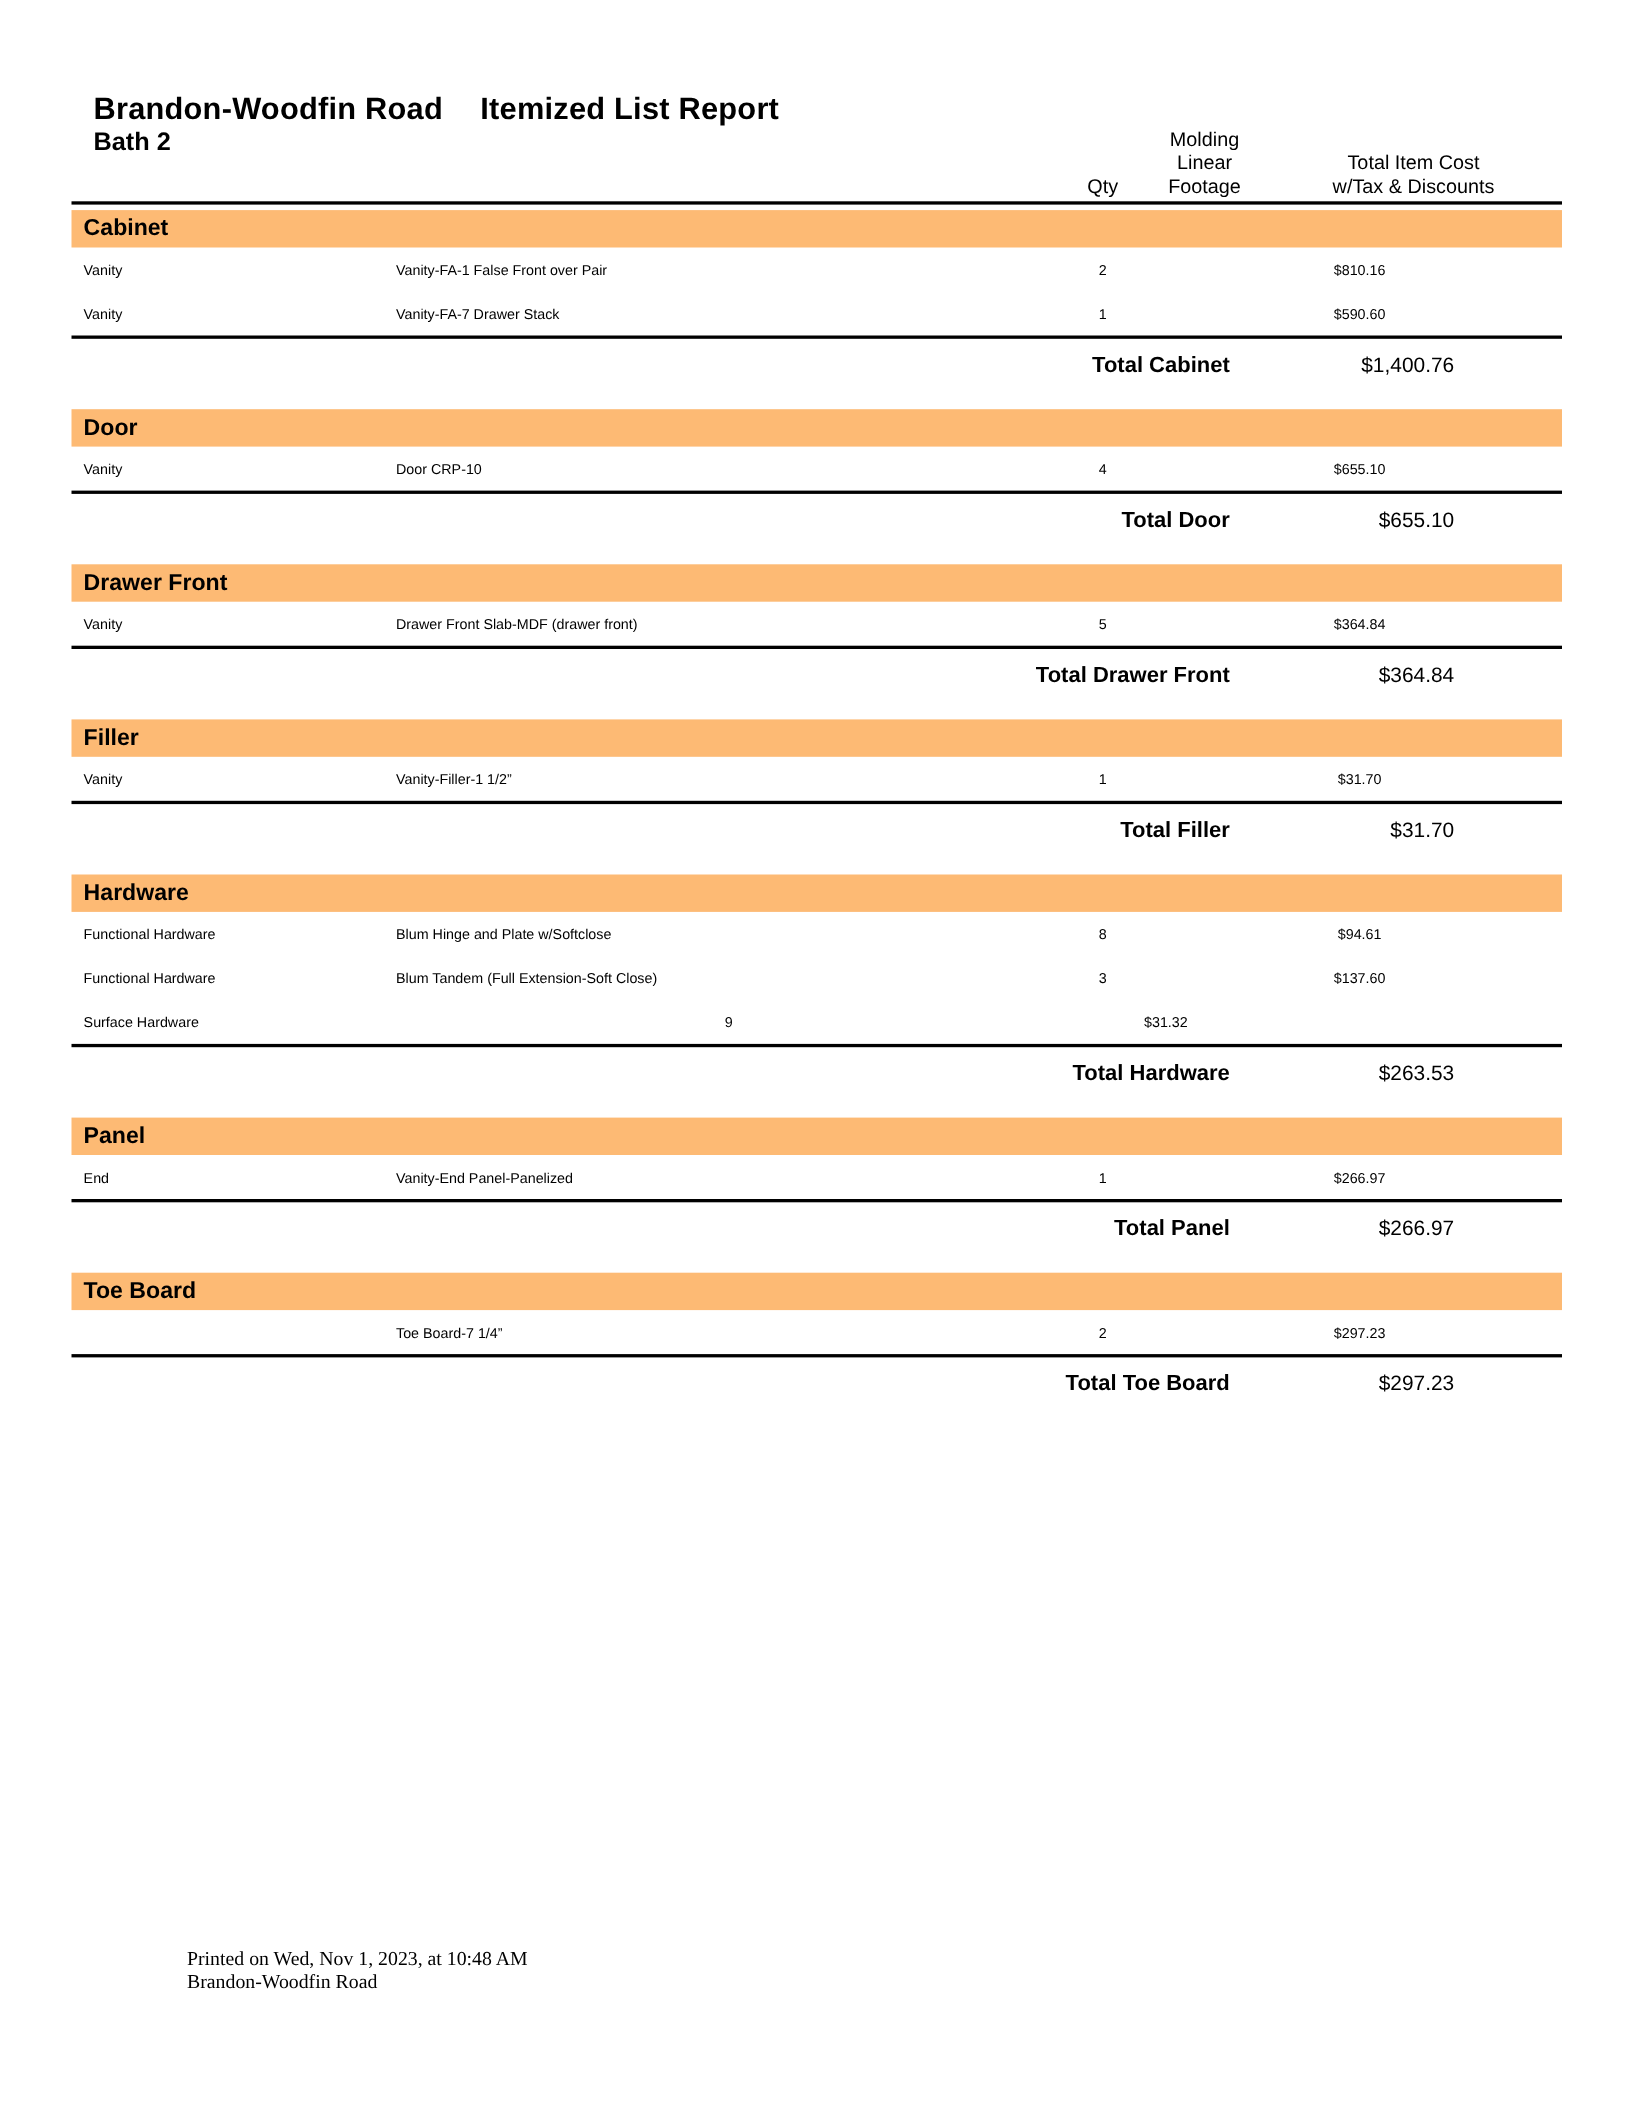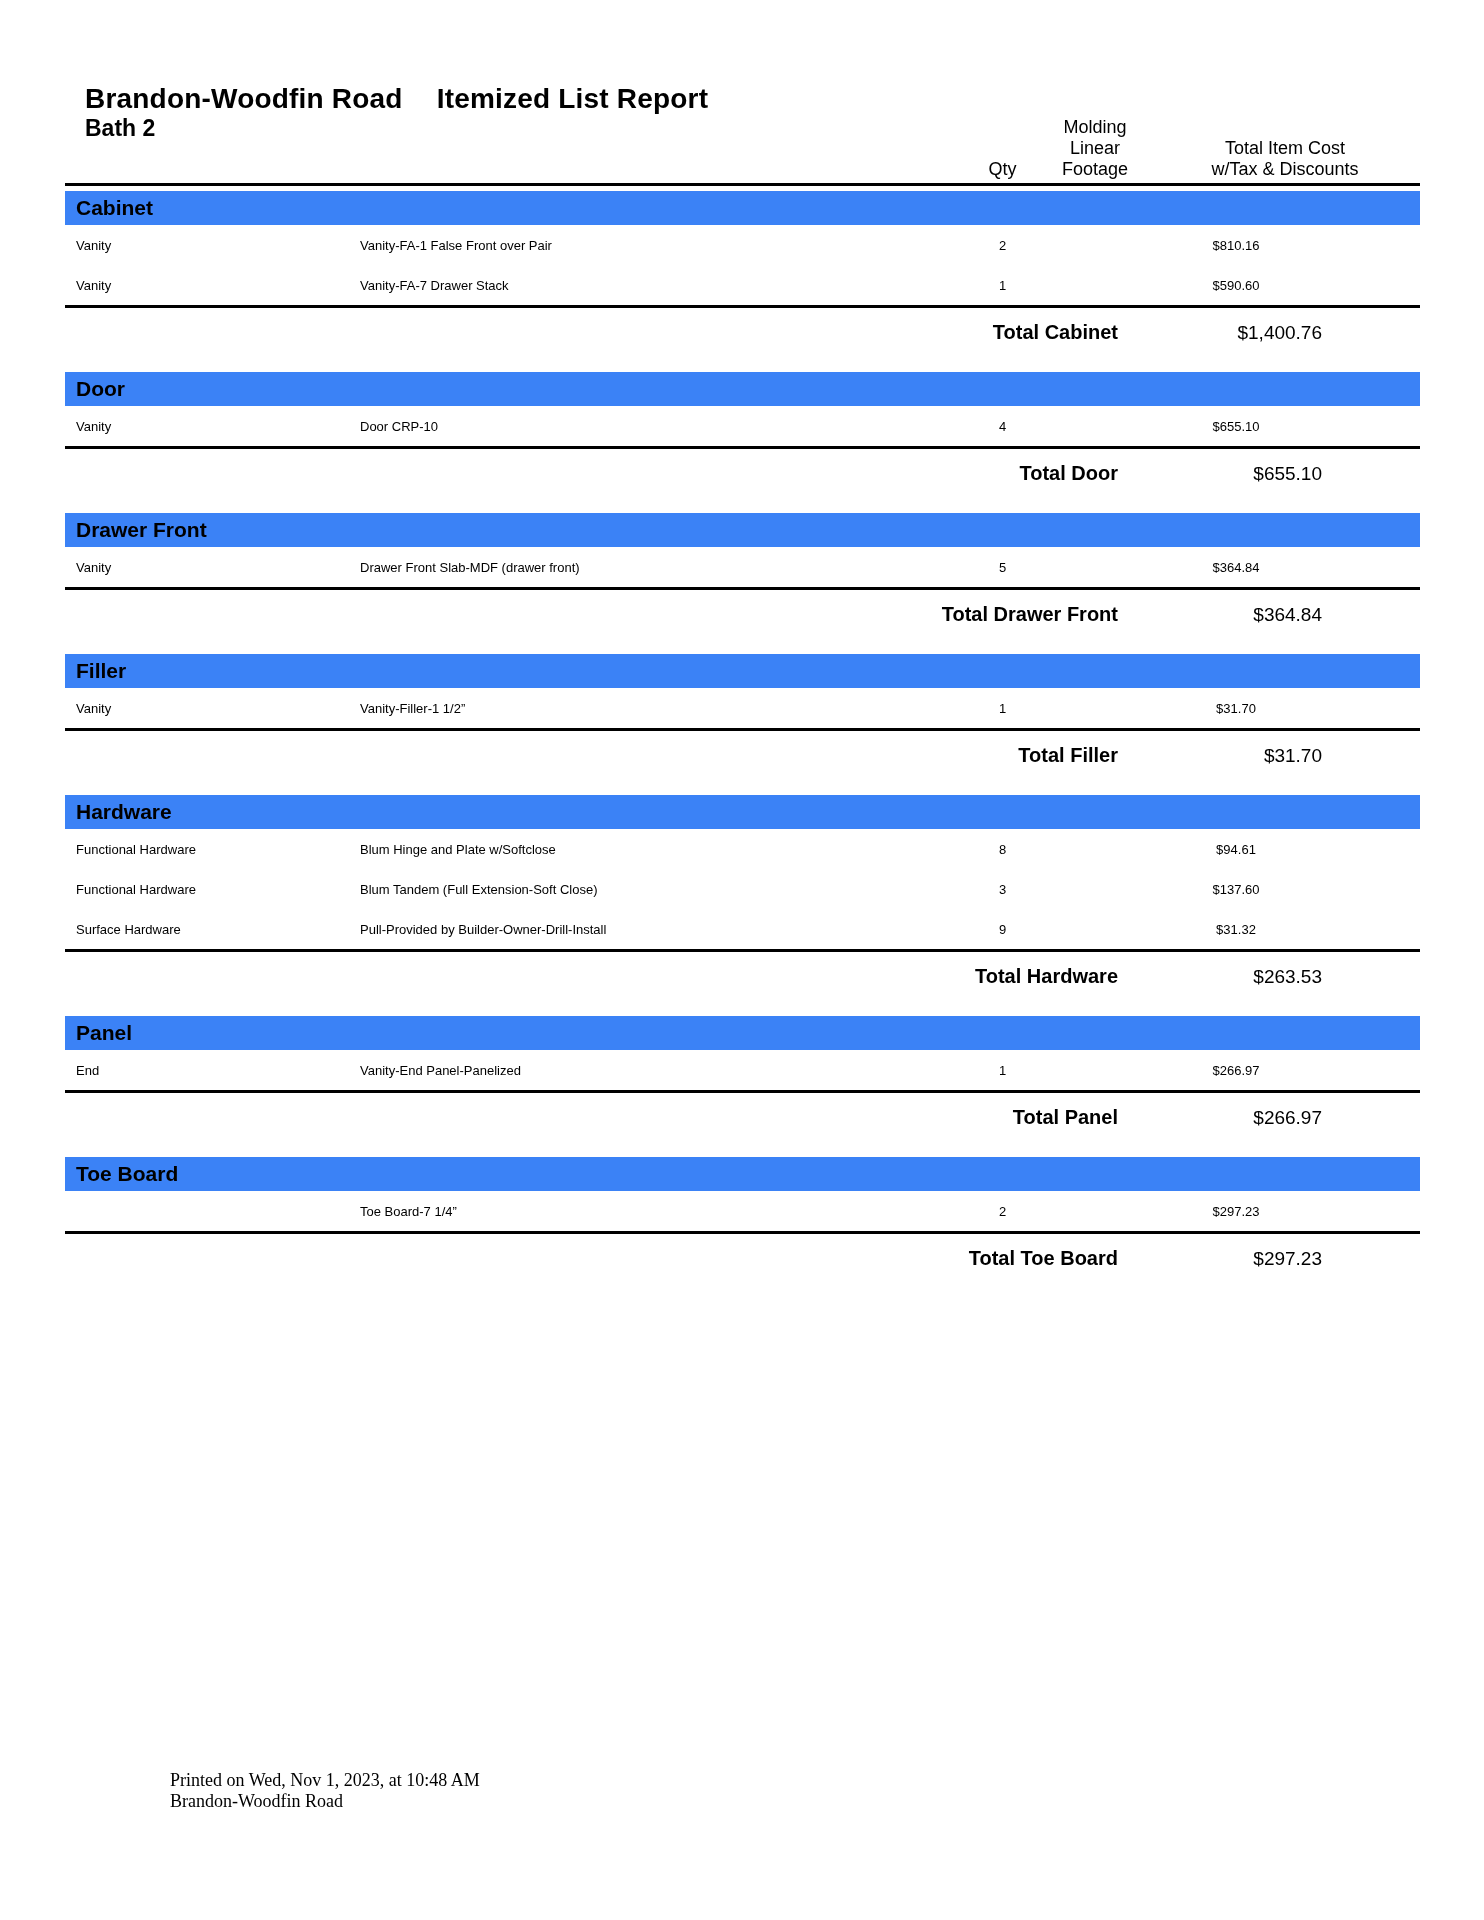--- a/index.html
+++ b/index.html
@@ -54,21 +54,21 @@
     text-align: center;
     font-size: 18px;
     line-height: 21px;
     padding-bottom: 3px;
   }
   .th span { display: block; }
   
   .section .band {
     margin-top: 5px;
     height: 34px;
-    background: #3b82f6;
+    background: #fdba74;
     display: flex;
     align-items: center;
     padding-left: 11px;
     font-size: 21px;
     font-weight: bold;
   }
   #sections > .section + .section .band {
     margin-top: 22px;
   }
   .rows {
@@ -242,21 +242,20 @@
   <div class="row">
     <div class="cell category">Functional Hardware</div>
     <div class="cell description">Blum Tandem (Full Extension-Soft Close)</div>
     <div class="cell qty">3</div>
     <div class="cell molding"></div>
     <div class="cell total">$137.60</div>
   </div>
 
   <div class="row">
     <div class="cell category">Surface Hardware</div>
-    <div class="cell description">Pull-Provided by Builder-Owner-Drill-Install</div>
     <div class="cell qty">9</div>
     <div class="cell molding"></div>
     <div class="cell total">$31.32</div>
   </div>
 </div>
     <div class="total-row">
       <div class="total-label">Total Hardware</div>
       <div class="total-value">$263.53</div>
     </div>
   </section>

